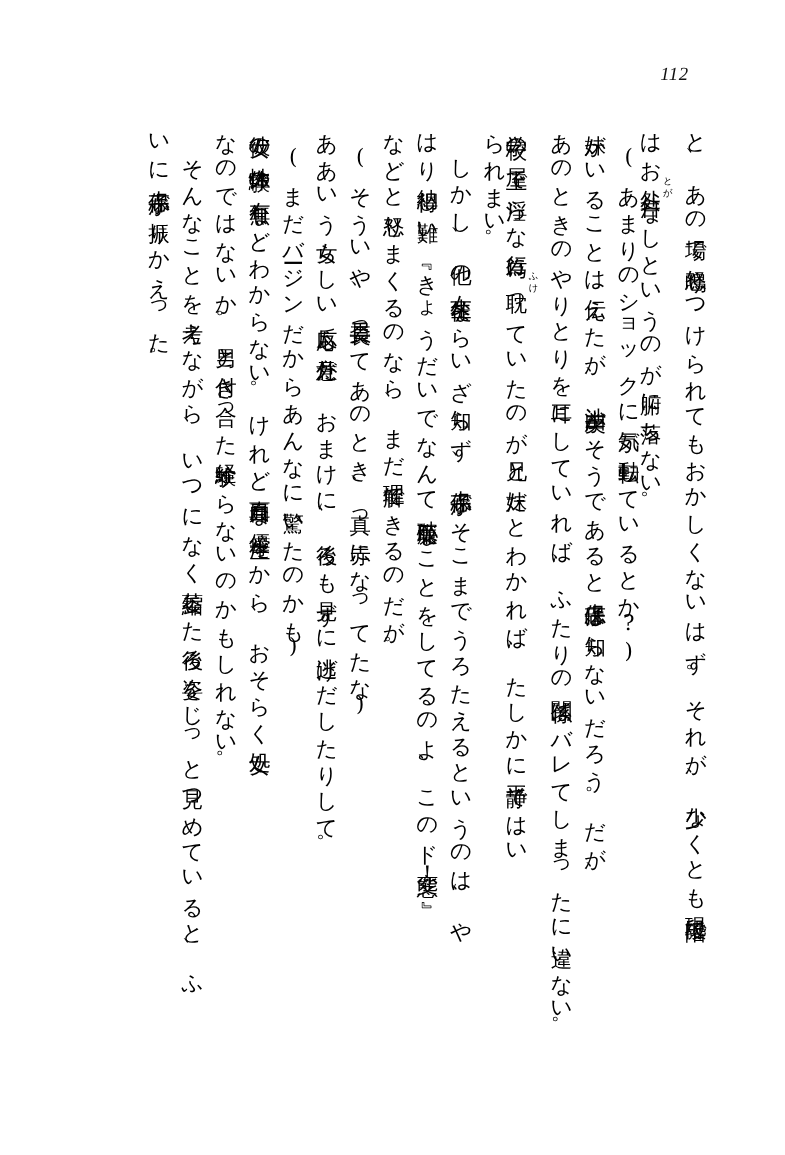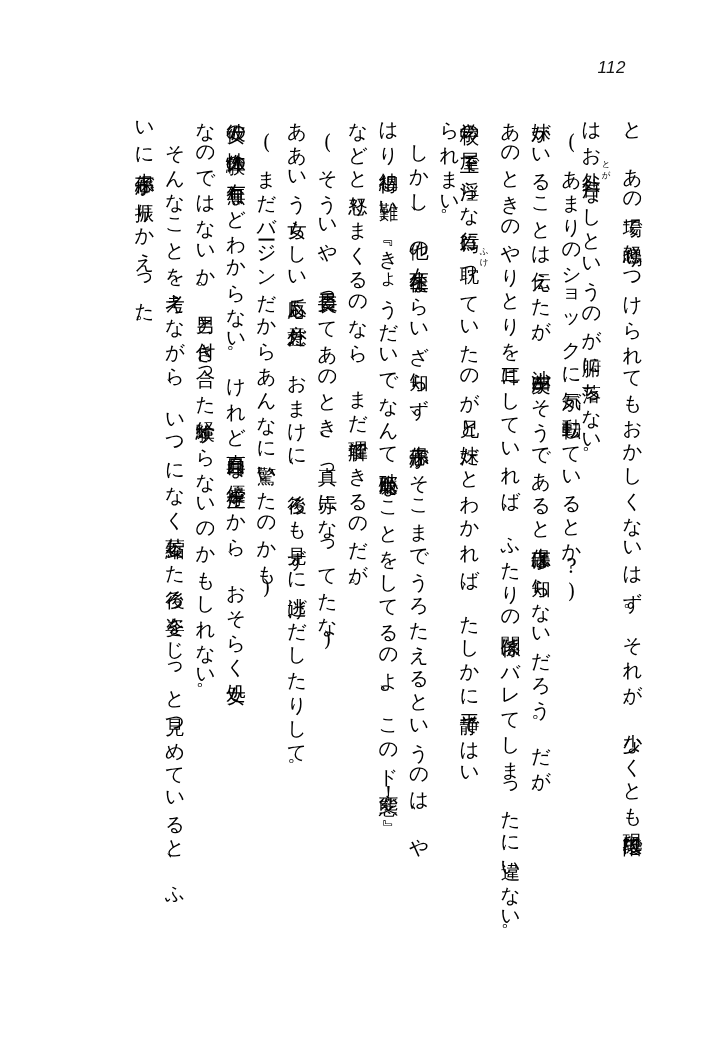--- a/index.html
+++ b/index.html
@@ -14,21 +14,21 @@
     font-family: "DejaVu Serif", "Liberation Serif", serif;
     color: #000000;
     overflow: hidden;
   }
 
   
   .page-number {
     position: absolute;
     top: 58px;
     right: 88px;
-    font-family: Liberation Sans, sans-serif;
+    font-family: Liberation Serif, serif;
     font-style: italic;
     font-size: 17px;
     letter-spacing: 0.5px;
     color: #111111;
   }
 
   
   .text-block {
     position: absolute;
     top: 108px;

